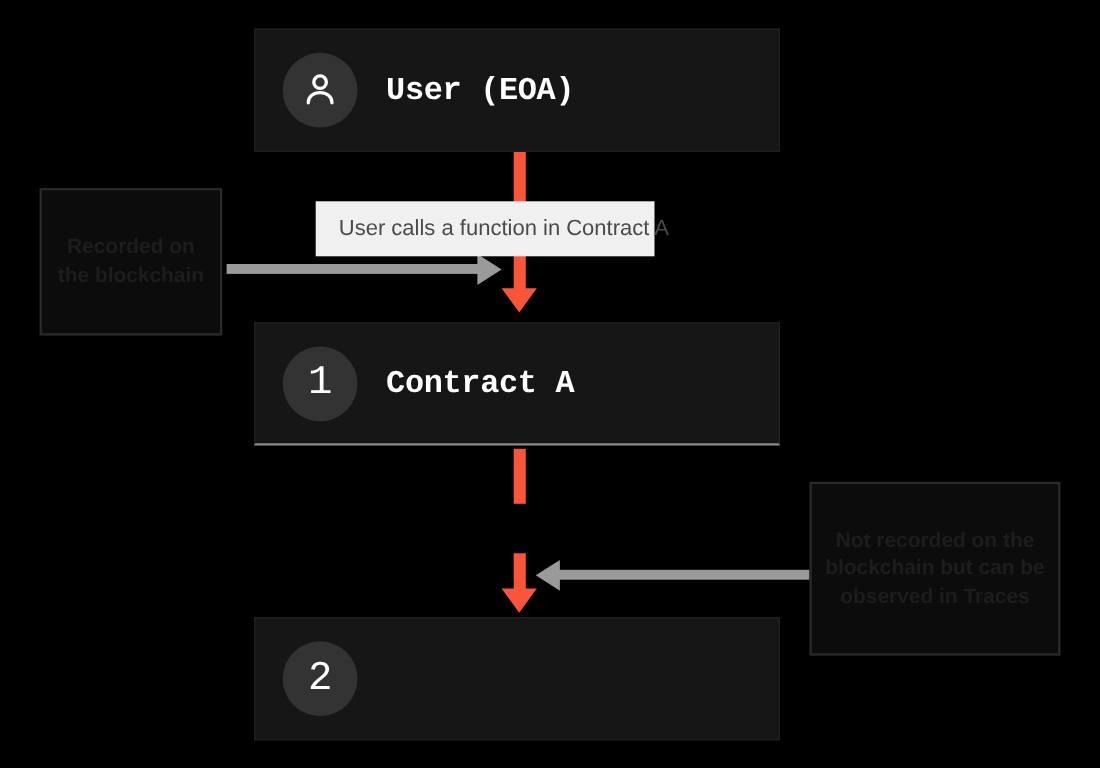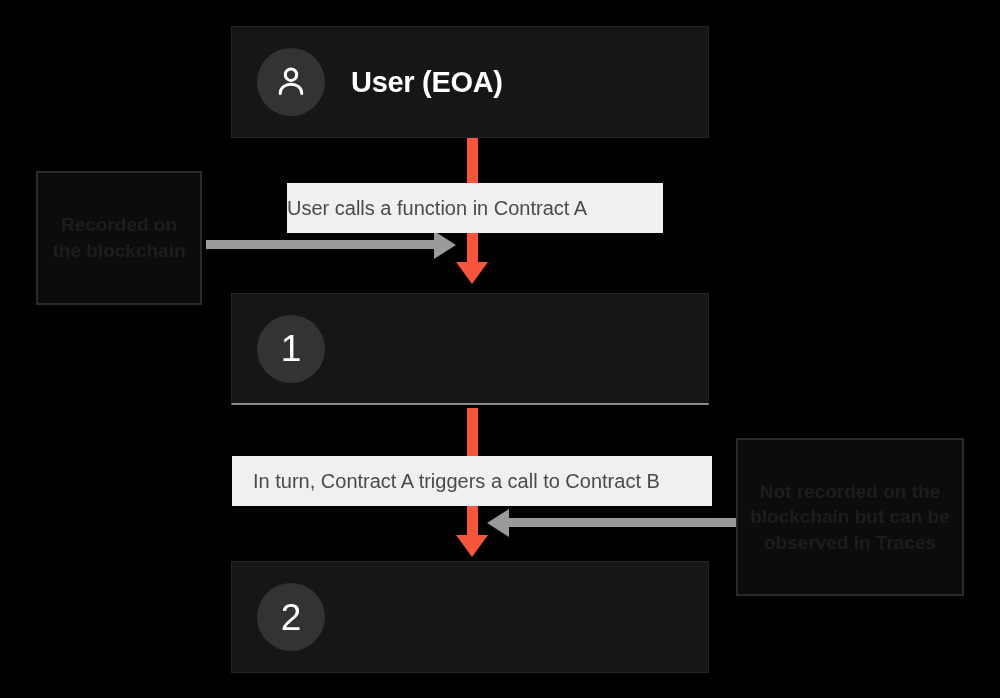--- a/index.html
+++ b/index.html
@@ -27,20 +27,21 @@
     position: absolute;
     left: 231px;
     width: 478px;
     height: 112px;
     background: #161616;
     border: 1px solid #242424;
     box-sizing: border-box;
     display: flex;
     align-items: center;
     z-index: 5;
+    font-family: Liberation Mono, monospace;
   }
   .node.node-contract-a {
     border-bottom: 2px solid #8a8a8a;
   }
   .node-user      { top: 26px; }
   .node-contract-a{ top: 293px; }
   .node-contract-b{ top: 561px; }
 
   .node-badge {
     width: 68px;
@@ -77,22 +78,23 @@
     font-weight: 400;
     display: flex;
     align-items: center;
     box-sizing: border-box;
     z-index: 6;
     white-space: nowrap;
   }
   .caption-1 {
     left: 287px;
     top: 183px;
-    width: 376px;
+    width: 308px;
     height: 50px;
+    padding-left: 21px;
   }
   .caption-2 {
     left: 232px;
     top: 456px;
     width: 480px;
     height: 50px;
     padding-left: 21px;
   }
 
   
@@ -198,25 +200,25 @@
       <svg width="38" height="38" viewBox="0 0 24 24" aria-hidden="true">
         <circle cx="12" cy="7.4" r="3.6" fill="none" stroke="#ffffff" stroke-width="1.9"></circle>
         <path d="M5.2 19.2c0-3.6 3.1-5.8 6.8-5.8s6.8 2.2 6.8 5.8" fill="none" stroke="#ffffff" stroke-width="1.9" stroke-linecap="round"></path>
       </svg>
     </div>
     <div class="node-title">User (EOA)</div>
   </div>
 
   <div class="node node-contract-a">
     <div class="node-badge">1</div>
+    <div class="node-title">Contract A</div>
   </div>
 
   <div class="node node-contract-b">
     <div class="node-badge">2</div>
   </div>
 
   <div class="caption caption-1">User calls a function in Contract A</div>
-  <div class="caption caption-2">In turn, Contract A triggers a call to Contract B</div>
 
   <div class="annot annot-left">Recorded on the blockchain</div>
   <div class="annot annot-right">Not recorded on the blockchain but can be observed in Traces</div>
 
 </div>
 
 </body></html>

